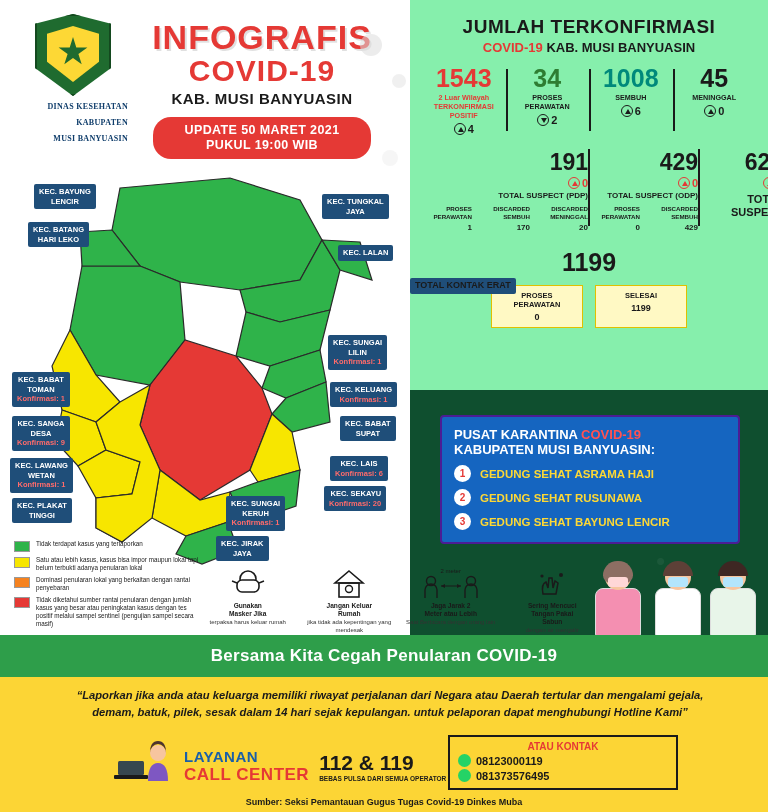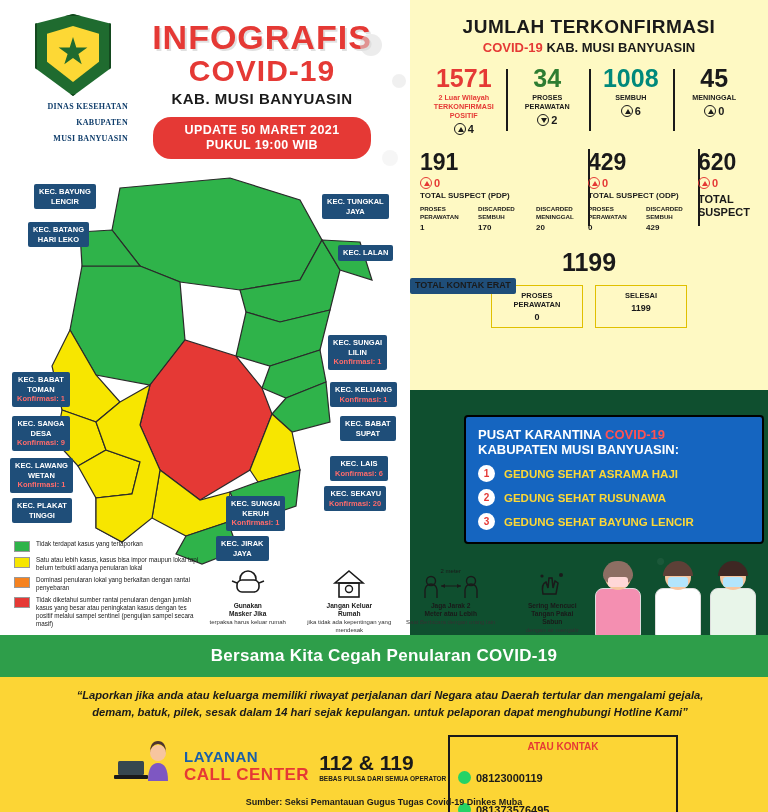--- a/index.html
+++ b/index.html
@@ -47,21 +47,21 @@
   .t-kab { font-size: 15px; font-weight: bold; color: #1a1a1a; letter-spacing: .5px; margin-top: 2px; }
   .t-update {
     margin: 10px auto 0; width: 218px; background: #e53935; color: #fff;
     border-radius: 18px; padding: 6px 4px; font-size: 12.5px; font-weight: bold; line-height: 15px;
     letter-spacing: .4px;
   }
 
   
   .panel-right {
     position: absolute; left: 410px; top: 0; width: 358px; height: 390px;
-    background: #fef9c3;
+    background: #86efac;
   }
   .pr-title { text-align: center; padding-top: 16px; }
   .pr-title .l1 { font-size: 19px; font-weight: bold; color: #1a1a1a; letter-spacing: .5px; }
   .pr-title .l2 { font-size: 13px; font-weight: bold; color: #1a1a1a; margin-top: 2px; }
   .pr-title .l2 .red { color: #e53935; }
 
   .stat-row { display: flex; margin: 10px 12px 0; }
   .stat-cell { flex: 1; text-align: center; position: relative; padding: 0 2px; }
   .stat-cell + .stat-cell:before {
     content: ""; position: absolute; left: 0; top: 4px; bottom: 4px; width: 2px; background: #1a1a1a;
@@ -79,21 +79,21 @@
     content: ""; position: absolute; left: 3px; top: 2.5px; width: 0; height: 0;
     border-left: 3px solid transparent; border-right: 3px solid transparent; border-bottom: 5px solid #1a1a1a;
   }
   .arrow-dn:after {
     content: ""; position: absolute; left: 3px; top: 3px; width: 0; height: 0;
     border-left: 3px solid transparent; border-right: 3px solid transparent; border-top: 5px solid #1a1a1a;
   }
   .arrow-up.red { border-color: #e53935; } .arrow-up.red:after { border-bottom-color: #e53935; }
 
   .sus-row { display: flex; margin: 14px 10px 0; }
-  .sus-col { flex: 1; text-align: left; position: relative; }
+  .sus-col { flex: 1; text-align: right; position: relative; }
   .sus-col.sep:before { content:""; position:absolute; left:0; top:0; bottom:6px; width:2px; background:#1a1a1a; }
   .sus-num { font-size: 23px; font-weight: bold; color: #1a1a1a; }
   .sus-delta { font-size: 11px; font-weight: bold; color: #e53935; margin-top: 1px; }
   .sus-label { font-size: 8px; font-weight: bold; color: #1a1a1a; margin-top: 2px; }
   .sus-sub { display: flex; justify-content: center; gap: 6px; margin-top: 5px; }
   .sus-sub div { font-size: 6.2px; font-weight: bold; color: #1a1a1a; line-height: 8px; width: 52px; }
   .sus-sub .v { font-size: 8px; margin-top: 3px; }
   .total-susp { font-size: 11px; font-weight: bold; color: #1a1a1a; line-height: 13px; margin-top: 4px; }
 
   .kontak { text-align: center; margin-top: 16px; }
@@ -105,22 +105,22 @@
   .kbox .v { font-size: 9px; font-weight: bold; color: #1a1a1a; margin-top: 3px; }
 
   
   .dark-block {
     position: absolute; left: 410px; top: 390px; width: 358px; height: 245px;
     background: #0f4f2f;
     background-image: radial-gradient(circle at 20% 30%, rgba(255,255,255,.05) 0 3px, transparent 4px),
                       radial-gradient(circle at 70% 70%, rgba(255,255,255,.05) 0 3px, transparent 4px);
   }
   .karantina {
-    position: absolute; left: 464px; top: 415px; width: 300px;
-    background: #1565c0; border: 2px solid #000000; border-radius: 4px; padding: 10px 12px 12px;
+    position: absolute; left: 440px; top: 415px; width: 300px;
+    background: #1565c0; border: 2px solid #4c1d95; border-radius: 4px; padding: 10px 12px 12px;
   }
   .kar-h1 { font-size: 13px; font-weight: bold; color: #fff; }
   .kar-h1 .red { color: #ff5252; }
   .kar-h2 { font-size: 13px; font-weight: bold; color: #fff; margin-bottom: 8px; }
   .kar-item { display: flex; align-items: center; margin-top: 7px; }
   .kar-badge {
     width: 17px; height: 17px; border-radius: 50%; background: #fff; color: #e53935;
     font-size: 10px; font-weight: bold; text-align: center; line-height: 17px; margin-right: 9px; flex: none;
   }
   .kar-txt { font-size: 11.5px; font-weight: bold; color: #fdd835; }
@@ -176,21 +176,21 @@
   .cc-l1 { font-size: 15px; font-weight: bold; color: #1a5fa8; letter-spacing: .5px; }
   .cc-l2 { font-size: 17px; font-weight: bold; color: #e53935; letter-spacing: .5px; }
   .cc-num { margin-left: 10px; }
   .cc-num .n { font-size: 21px; font-weight: bold; color: #1a1a1a; }
   .cc-num .s { font-size: 6.5px; font-weight: bold; color: #1a1a1a; }
   .kontak-box {
     position: absolute; left: 448px; top: 735px; width: 230px;
     border: 2px solid #1a1a1a; background: #fcd535; padding: 4px 8px 6px;
   }
   .kb-t { font-size: 10px; font-weight: bold; color: #e53935; text-align: center; }
-  .kb-l { font-size: 11px; font-weight: bold; color: #1a1a1a; margin-top: 19px; display: flex; align-items: center; }
+  .kb-l { font-size: 11px; font-weight: bold; color: #1a1a1a; margin-top: 2px; display: flex; align-items: center; }
   .wa { width: 13px; height: 13px; border-radius: 50%; background: #25d366; margin-right: 5px; flex: none; }
   .source {
     position: absolute; left: 0; top: 797px; width: 768px; text-align: center;
     font-size: 9px; font-weight: bold; color: #1a1a1a;
   }
 
   .virus { position: absolute; border-radius: 50%; opacity: .55; }
 </style>
 </head>
 <body>
@@ -225,21 +225,21 @@
   <div class="panel-right">
     <div class="pr-title">
       <div class="l1">JUMLAH TERKONFIRMASI</div>
       <div class="l2">
         <span class="red">COVID-19</span><span> KAB. MUSI BANYUASIN</span>
       </div>
     </div>
 
     <div class="stat-row">
       <div class="stat-cell">
-        <div class="stat-num c-red">1571</div>
+        <div class="stat-num c-red">1543</div>
         <div class="stat-sub red" style="white-space:pre-line">2 Luar Wilayah
 TERKONFIRMASI
 POSITIF</div>
         <div class="delta"><span class="arrow-up"></span><span>4</span></div>
       </div>
       <div class="stat-cell">
         <div class="stat-num c-green">34</div>
         <div class="stat-sub" style="white-space:pre-line">PROSES
 PERAWATAN</div>
         <div class="delta"><span class="arrow-dn"></span><span>2</span></div>

